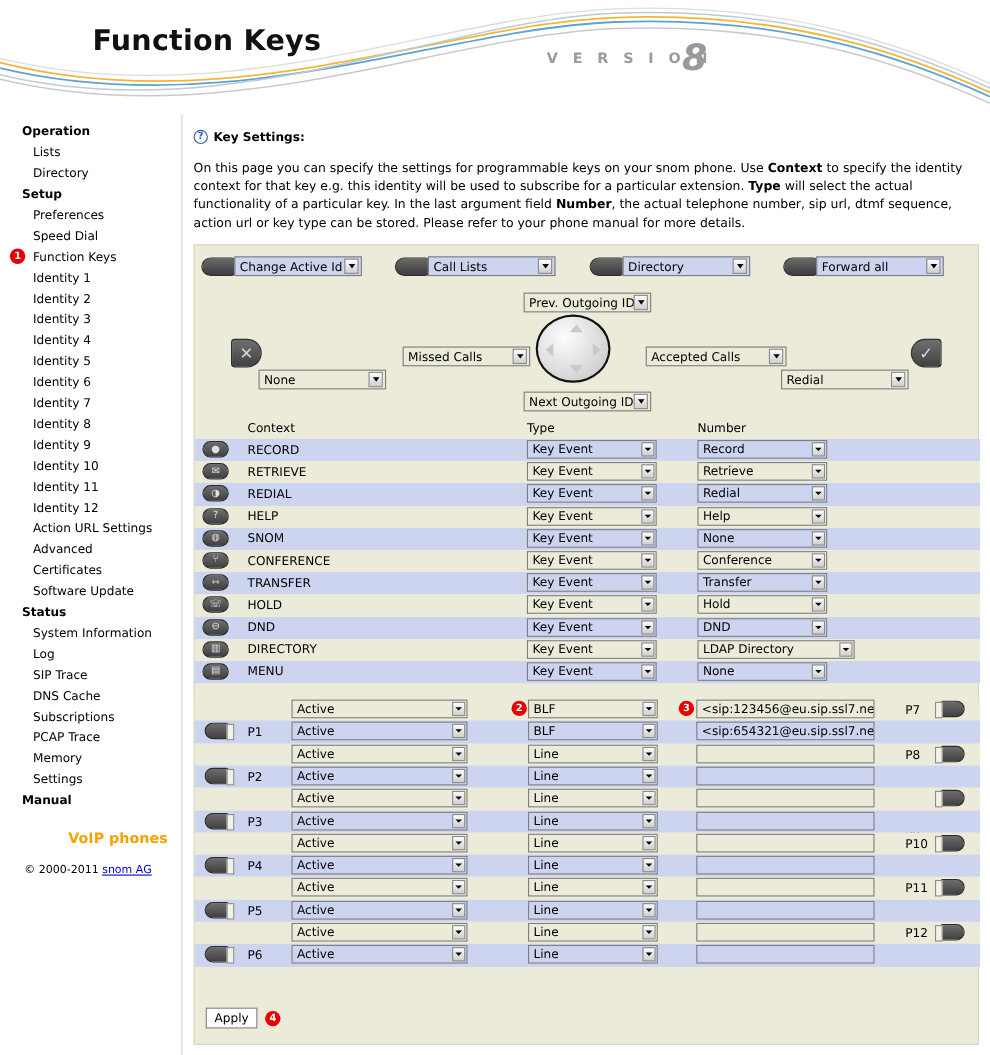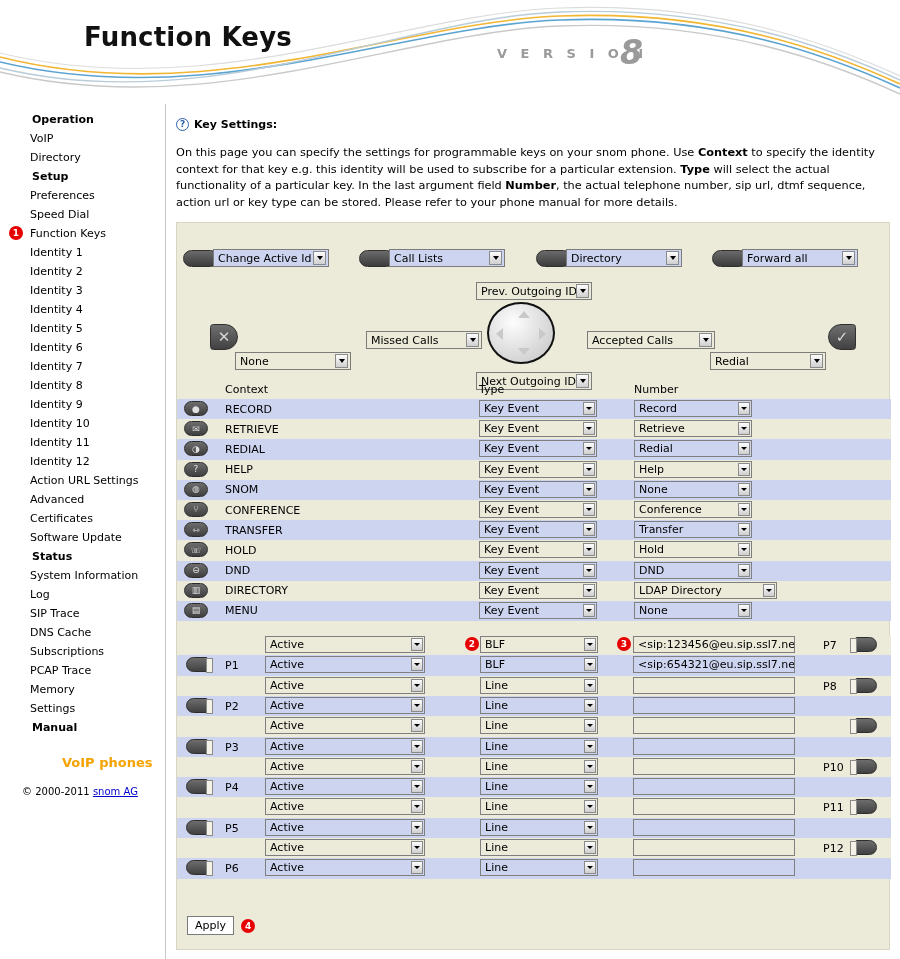--- a/index.html
+++ b/index.html
@@ -28,21 +28,21 @@
     position:absolute; left:620px; top:33px; z-index:3;
     font-size:33px; font-weight:bold; font-style:italic; color:#9a9a9a;
   }
 
   
   #sidebar {
     position:absolute; left:0; top:104px; width:166px; height:855px;
     background:#fff; border-right:1px solid #c8c8c8;
     padding-top:6px;
   }
-  .nav-group { font-weight:bold; font-size:11px; color:#000; padding:3px 0 3px 32px; }
+  .nav-group { font-weight:bold; font-size:11px; color:#000; padding:3px 0 3px 20px; }
   .nav-item  { font-size:11px; color:#000; padding:3px 0 3px 30px; position:relative; cursor:pointer; }
   .badge {
     display:inline-block; width:14px; height:14px; border-radius:50%;
     background:#e60000; color:#fff; font-size:9px; font-weight:bold;
     text-align:center; line-height:14px; font-family:"DejaVu Sans",sans-serif;
   }
   .nav-item .badge { position:absolute; left:9px; top:2px; }
 
   #snom-logo { margin:22px 0 0 14px; }
   .snom-word { font-size:33px; font-weight:bold; color:#0b6fd0; letter-spacing:-1.5px; line-height:30px; }
@@ -63,21 +63,21 @@
   #intro-text { padding:14px 6px 0 10px; line-height:16.5px; font-size:11.3px; }
   #intro-text b { font-weight:bold; }
 
   
   #panel {
     position:absolute; left:10px; top:118px; width:714px; height:728px;
     background:#ecead9; border:1px solid #d8d5c2;
   }
 
   
-  #diagram { position:relative; height:160px;margin-top:16px; }
+  #diagram { position:relative; height:160px; }
   .oval-btn {
     position:absolute; width:36px; height:17px; border-radius:9px;
     background:linear-gradient(#6a6a6a,#3c3c3c); border:1px solid #2f2f2f;
   }
   .selbox {
     position:absolute; height:18px; background:#ccd4f0;
     border:1px solid #7c7c7c; display:flex; align-items:center;
     font-size:11px; padding-left:4px; color:#000; cursor:pointer;
   }
   .selbox.plain { background:#ecead9; }
@@ -179,21 +179,21 @@
     <path d="M0,53 C210,104 400,14 560,8 C720,2 830,44 900,76" fill="none" stroke="#dcdcdc" stroke-width="1.2"></path>
   </svg>
   <div id="page-title">Function Keys</div>
   <div id="version-label">V E R S I O N</div>
   <div id="version-num">8</div>
 </div>
 
 <div id="sidebar">
   <div id="sidebar-nav">
       <div class="nav-group">Operation</div>
-      <div class="nav-item"><span>VoIP</span></div>
+      <div class="nav-item"><span>Lists</span></div>
       <div class="nav-item"><span>Directory</span></div>
       <div class="nav-group">Setup</div>
       <div class="nav-item"><span>Preferences</span></div>
       <div class="nav-item"><span>Speed Dial</span></div>
       <div class="nav-item"><span class="badge">1</span><span>Function Keys</span></div>
       <div class="nav-item"><span>Identity 1</span></div>
       <div class="nav-item"><span>Identity 2</span></div>
       <div class="nav-item"><span>Identity 3</span></div>
       <div class="nav-item"><span>Identity 4</span></div>
       <div class="nav-item"><span>Identity 5</span></div>

